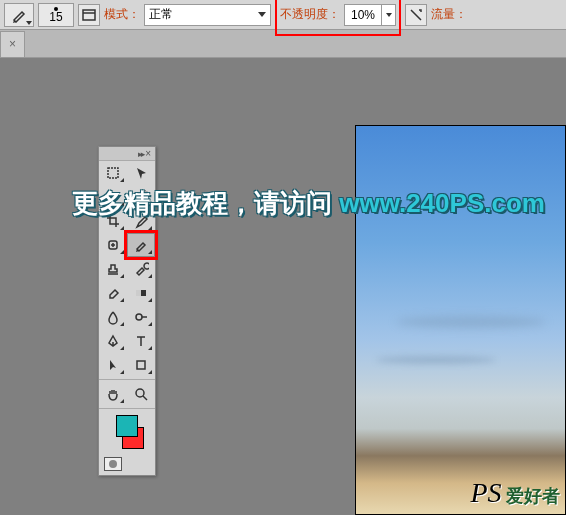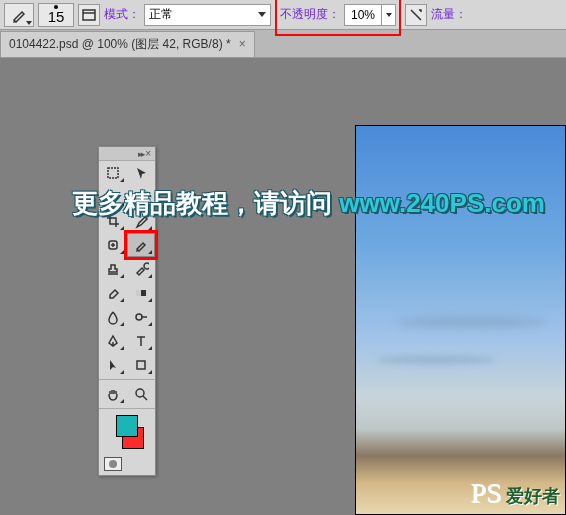--- a/index.html
+++ b/index.html
@@ -2,23 +2,23 @@
 <html><head>
 <meta charset="utf-8">
 <style>
   * { box-sizing: border-box; margin: 0; padding: 0; font-family: "Microsoft YaHei", Arial, sans-serif; }
   body { width: 566px; height: 515px; background: #808080; overflow: hidden; position: relative; }
   
   .options-bar { height: 30px; background: #d6d6d6; border-bottom: 1px solid #999; display: flex; align-items: center; padding: 0 4px; gap: 4px; font-size: 12px; }
   .tool-preset { width: 30px; height: 24px; border: 1px solid #999; background: #e8e8e8; display: flex; align-items: center; justify-content: center; position: relative; }
   .brush-swatch { width: 36px; height: 24px; border: 1px solid #999; background: #e8e8e8; display: flex; flex-direction: column; align-items: center; justify-content: center; font-size: 10px; line-height: 1; }
   .brush-dot { width: 4px; height: 4px; background: #000; border-radius: 50%; }
-  .brush-sz { font-size: 15px; }
+  .brush-sz { font-size: 12px; }
   .panel-ico { width: 22px; height: 22px; border: 1px solid #999; background: #e8e8e8; display: flex; align-items: center; justify-content: center; }
-  .label { color: #6d28d9; }
+  .label { color: #c2410c; }
   .dropdown { height: 22px; border: 1px solid #999; background: #fff; display: flex; align-items: center; padding: 0 4px; gap: 6px; }
   .sel-mode { width: 127px; }
   .pct-box { height: 22px; border: 1px solid #999; background: #fff; display: flex; align-items: center; }
   .pct-val { padding: 0 6px; font-size: 12px; }
   .pct-arrow { width: 14px; height: 100%; border-left: 1px solid #999; display: flex; align-items: center; justify-content: center; }
   .tri-d { width: 0; height: 0; border-left: 4px solid transparent; border-right: 4px solid transparent; border-top: 5px solid #333; }
   .tri-d-sm { border-left: 3px solid transparent; border-right: 3px solid transparent; border-top: 4px solid #333; }
   .red-group { display: flex; align-items: center; gap: 4px; border: 2px solid #ff0000; padding: 8px 3px; }
   .airbrush-ico { width: 22px; height: 22px; border: 1px solid #999; background: #e8e8e8; display: flex; align-items: center; justify-content: center; }
   
@@ -44,21 +44,21 @@
   .sep { grid-column: span 2; height: 1px; background: #aaa; margin: 2px 0; }
   
   .canvas-img { position: absolute; left: 355px; top: 125px; width: 211px; height: 390px; background: linear-gradient(to bottom, #4a8bd8 0%, #6da8e0 30%, #a2c4e8 55%, #c8d4da 70%, #bfc8c8 78%, #8a7860 85%, #d4b888 92%, #e8d8b0 100%); border: 1px solid #000; }
   .cloud1 { position: absolute; left: 40px; top: 190px; width: 150px; height: 12px; background: rgba(120,150,180,0.4); filter: blur(4px); border-radius: 50%; }
   .cloud2 { position: absolute; left: 20px; top: 230px; width: 120px; height: 8px; background: rgba(100,130,160,0.3); filter: blur(3px); border-radius: 50%; }
   
   .overlay-text { position: absolute; left: 72px; top: 186px; font-size: 26px; font-weight: bold; color: #fff; text-shadow: 2px 2px 0 #1a5a6a, -1px -1px 0 #1a5a6a, 1px -1px 0 #1a5a6a, -1px 1px 0 #1a5a6a; z-index: 20; white-space: nowrap; }
   .overlay-url { color: #2ec8d8; }
   
   .wm { position: absolute; right: 6px; bottom: 6px; z-index: 30; text-align: right; }
-  .wm-ps { font-family: "Segoe Script", cursive; font-size: 28px; color: #ffffff; text-shadow: 1px 1px 0 #fff; display:inline-block; }
+  .wm-ps { font-family: "Segoe Script", cursive; font-size: 28px; font-style: italic; color: #000000; text-shadow: 1px 1px 0 #fff; display:inline-block; }
   .wm-cn { font-size: 18px; color: #206030; font-weight: bold; text-shadow: 1px 1px 0 #fff; }
   .wm-url { font-size: 12px; color: #256838; font-weight: bold; text-shadow: 1px 1px 0 #fff; }
 
   svg { width: 16px; height: 16px; }
   .ico-stroke { stroke: #333; stroke-width: 1.5; fill: none; }
   .ico-fill { fill: #333; }
 </style>
 </head>
 <body>
 
@@ -97,21 +97,20 @@
   <div class="airbrush-ico">
     <svg>
         <path class="ico-stroke" d="M3 3 L13 13 M11 3 L13 3 L13 5"></path>
       </svg>
   </div>
   <span class="label">流量：</span>
 </div>
 
 <div class="tab-bar">
   <div class="doc-tab">
-    <span>0104422.psd @ 100% (图层 42, RGB/8) *</span>
     <span class="tab-close">×</span>
   </div>
 </div>
 
 <div class="tools-panel">
   <div class="tools-header">
     <span class="hdr-arrows">▸▸</span>
     <span class="hdr-x">×</span>
   </div>
   <div class="tools-grid">

